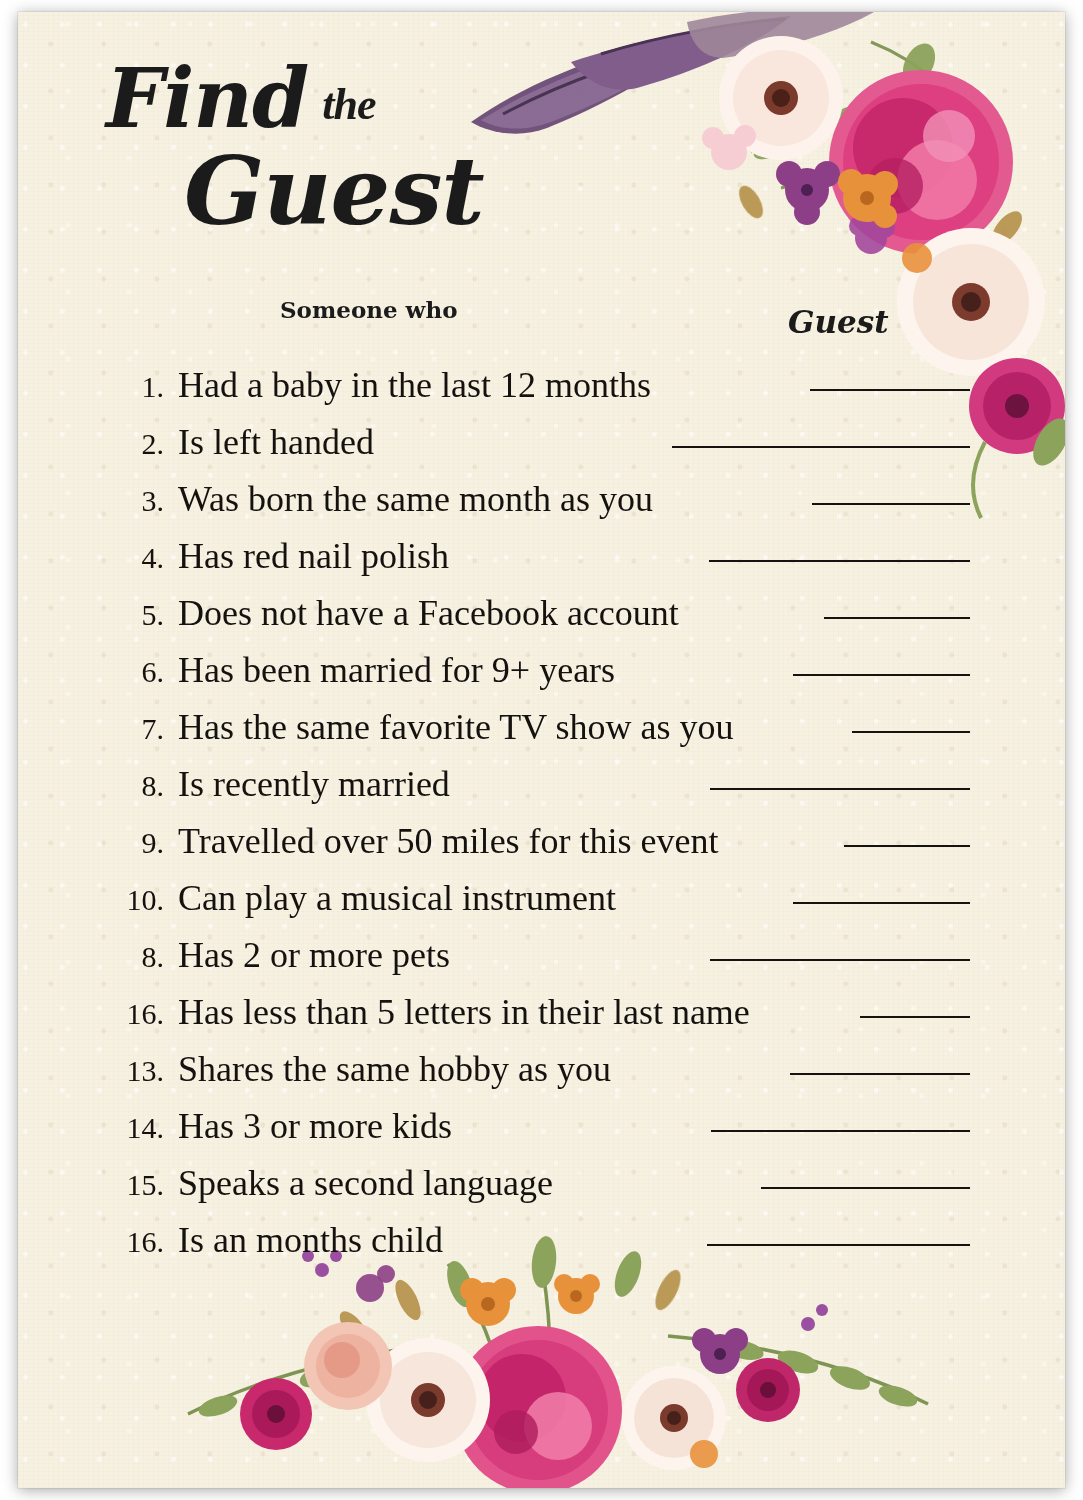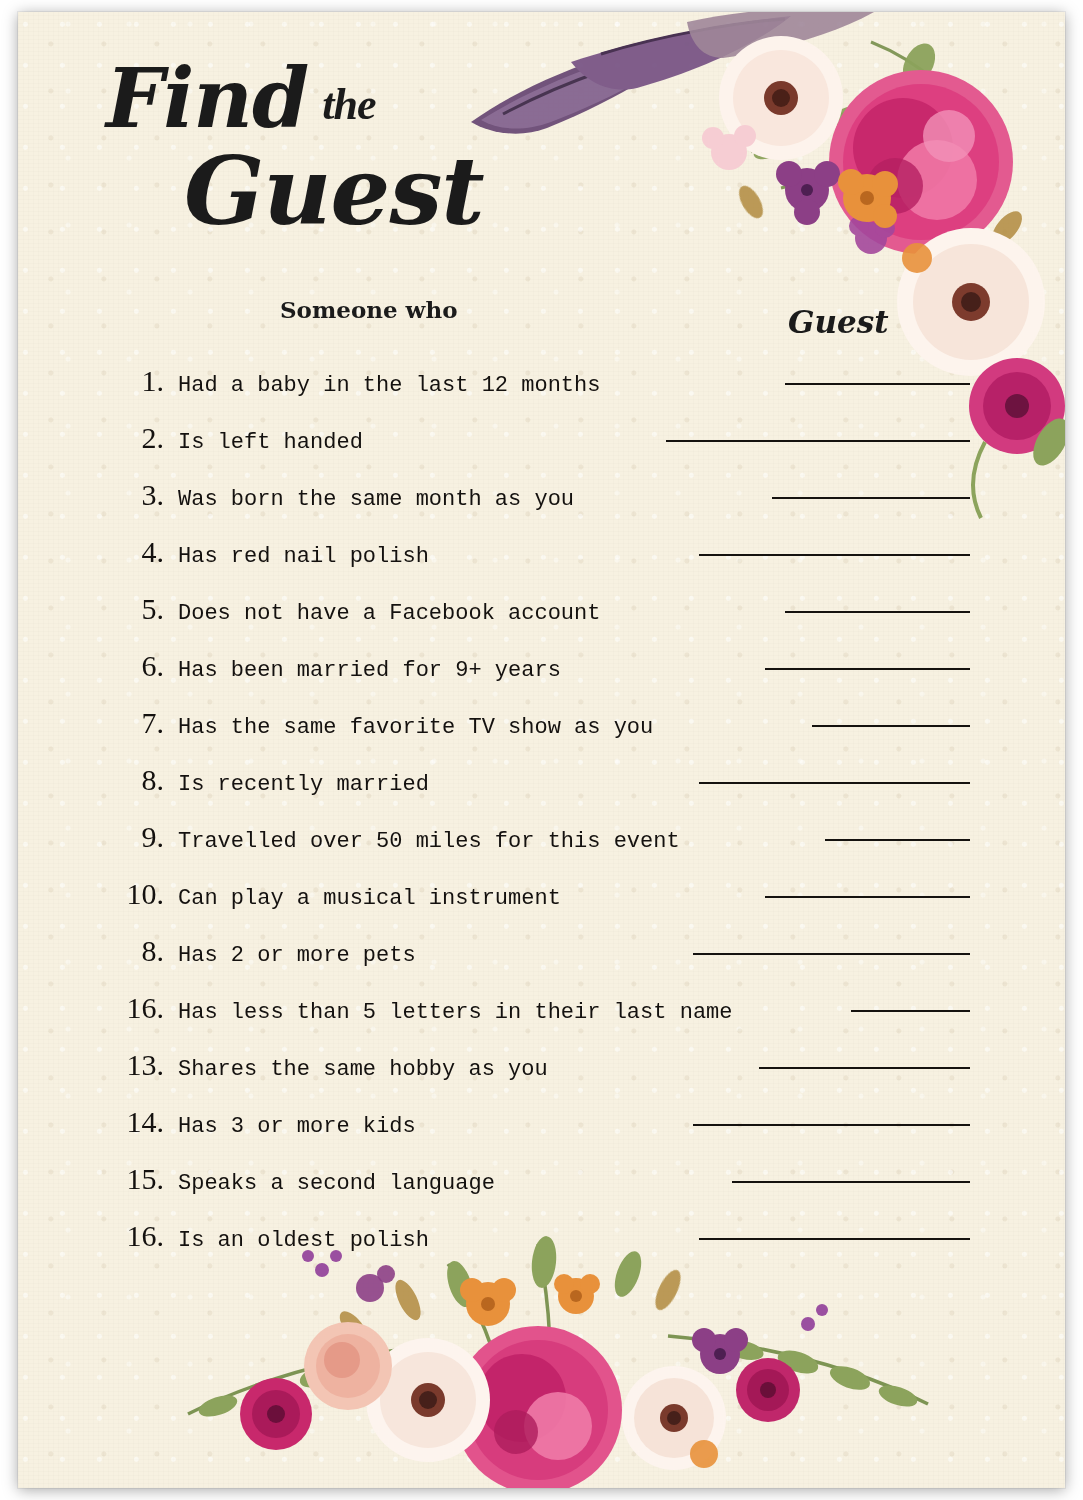--- a/index.html
+++ b/index.html
@@ -118,25 +118,24 @@
   }
   .row-num {
     width: 54px;
     text-align: right;
     padding-right: 14px;
     font-size: 30px;
     color: #14110f;
     flex: 0 0 auto;
   }
   .row-text {
-    font-size: 22px;
+    font-size: 36px;
     color: #14110f;
     white-space: nowrap;
     flex: 0 0 auto;
-    font-family: Liberation Mono, monospace;
   }
   .row-line {
     flex: 1 1 auto;
     margin-left: 14px;
     min-width: 40px;
     position: relative;
     top: -6px;
     border-bottom: 2px solid #15120f;
   }
   
@@ -454,20 +453,20 @@
       <span class="row-line"></span>
     </div>
     <div class="row">
       <span class="row-num">15.</span>
       <span class="row-text">Speaks a second language</span>
       <span class="spacer"></span>
       <span class="row-line"></span>
     </div>
     <div class="row">
       <span class="row-num">16.</span>
-      <span class="row-text">Is an oldest polish</span>
+      <span class="row-text">Is an months child</span>
       <span class="spacer"></span>
       <span class="row-line"></span>
     </div>
   </div>
 
   <div class="paper-texture"></div>
 </div>
 
 </body></html>

